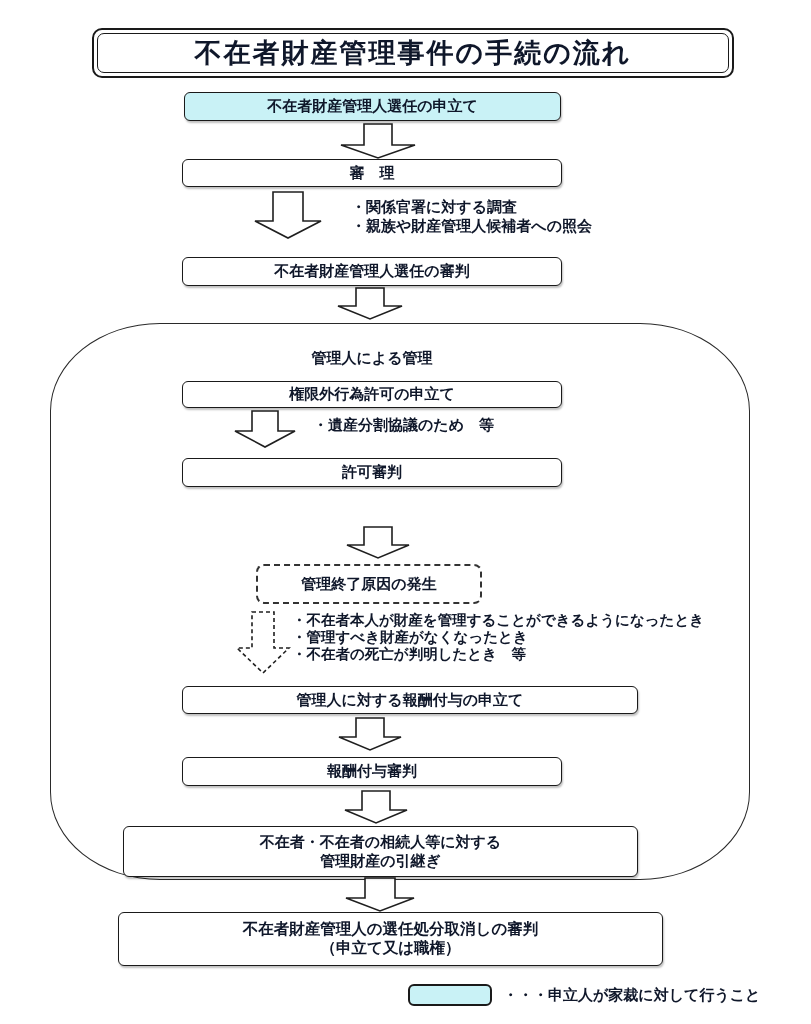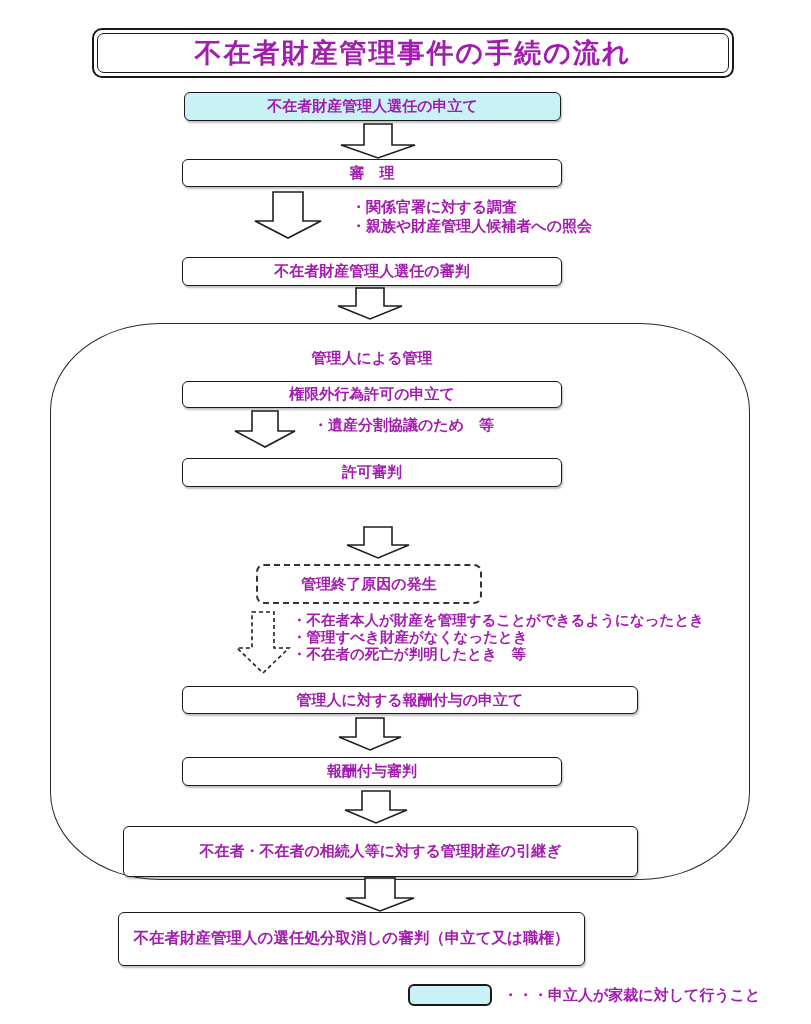--- a/index.html
+++ b/index.html
@@ -1,21 +1,21 @@
 <!DOCTYPE html>
 <html lang="ja"><head>
 <meta charset="utf-8">
 <style>
   html,body{margin:0;padding:0;background:#ffffff;}
   .page{
     position:relative;
     width:811px;height:1024px;
     background:#ffffff;
     font-family:"DejaVu Sans","Liberation Sans",sans-serif;
-    color:#a21caf;
+    color:#0f172a;
     overflow:hidden;
   }
   .abs{position:absolute;box-sizing:border-box;}
   
   .title-box{
     left:92px;top:28px;width:642px;height:50px;
     border:2px solid #1a1a1a;border-radius:10px;
     background:#fff;
     display:flex;align-items:center;justify-content:center;
   }
@@ -34,21 +34,21 @@
     background:#fff;
     display:flex;align-items:center;justify-content:center;
     font-size:15px;font-weight:bold;white-space:nowrap;
     box-shadow:1px 2px 2px rgba(0,0,0,0.25);
     text-align:center;line-height:1.25;
   }
   .cyan{background:var(--accent,#c9f2f6);}
   .dashed{
     border:2px dashed #333;border-radius:8px;box-shadow:none;
   }
-  .two-line{}
+  .two-line{flex-direction:column;}
   
   .big-container{
     left:50px;top:323px;width:700px;height:557px;
     border:1.6px solid #2a2a2a;
     border-radius:110px / 88px;
     background:#fff;
   }
   .container-label{
     left:272px;top:349px;width:200px;
     text-align:center;font-size:15px;font-weight:bold;white-space:nowrap;
@@ -142,21 +142,21 @@
 
   <div class="abs fbox" style="left:182px;top:757px;width:380px;height:29px;">
     <span>報酬付与審判</span>
   </div>
 
   <div class="abs fbox two-line" style="left:123px;top:826px;width:515px;height:51px;">
     <span>不在者・不在者の相続人等に対する</span>
     <span>管理財産の引継ぎ</span>
   </div>
 
-  <div class="abs fbox two-line" style="left:118px;top:912px;width:467px;height:54px;font-size:15.5px;">
+  <div class="abs fbox two-line" style="left:118px;top:912px;width:545px;height:54px;font-size:15.5px;">
     <span>不在者財産管理人の選任処分取消しの審判</span>
     <span>（申立て又は職権）</span>
   </div>
 
   <div class="abs legend-swatch"></div>
   <div class="abs legend-text">・・・申立人が家裁に対して行うこと</div>
 
 </div>
 
 </body></html>

